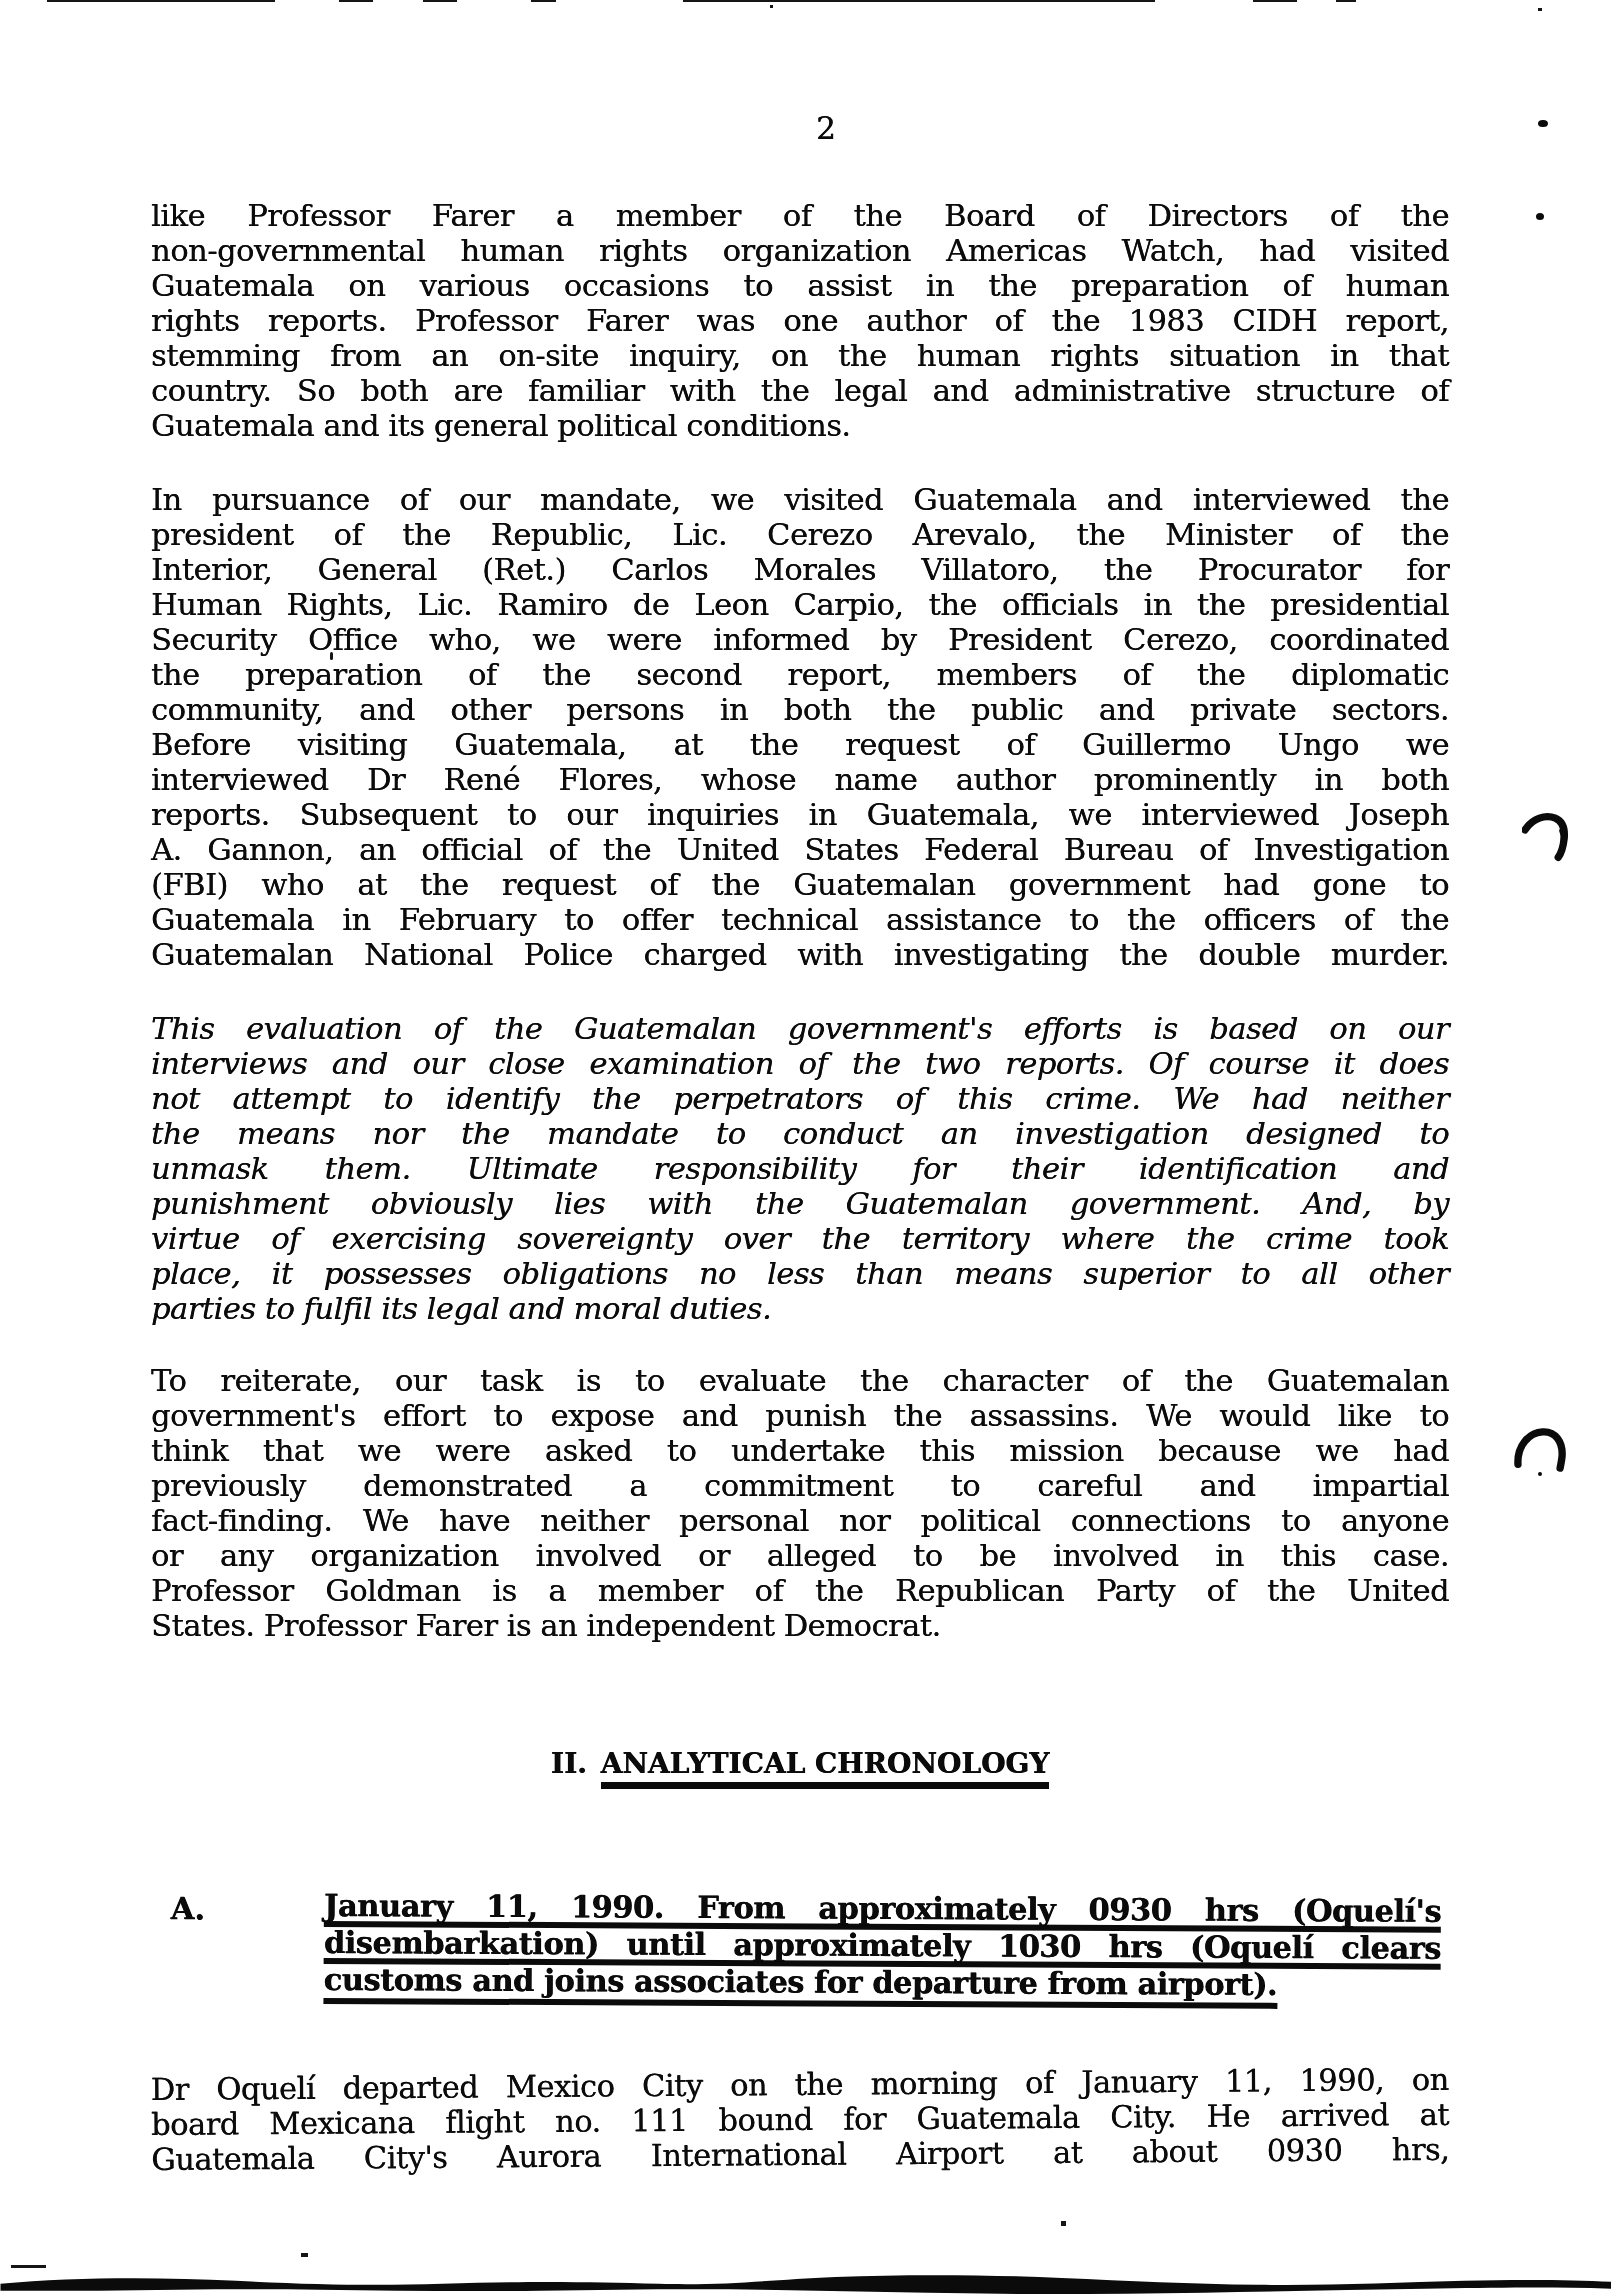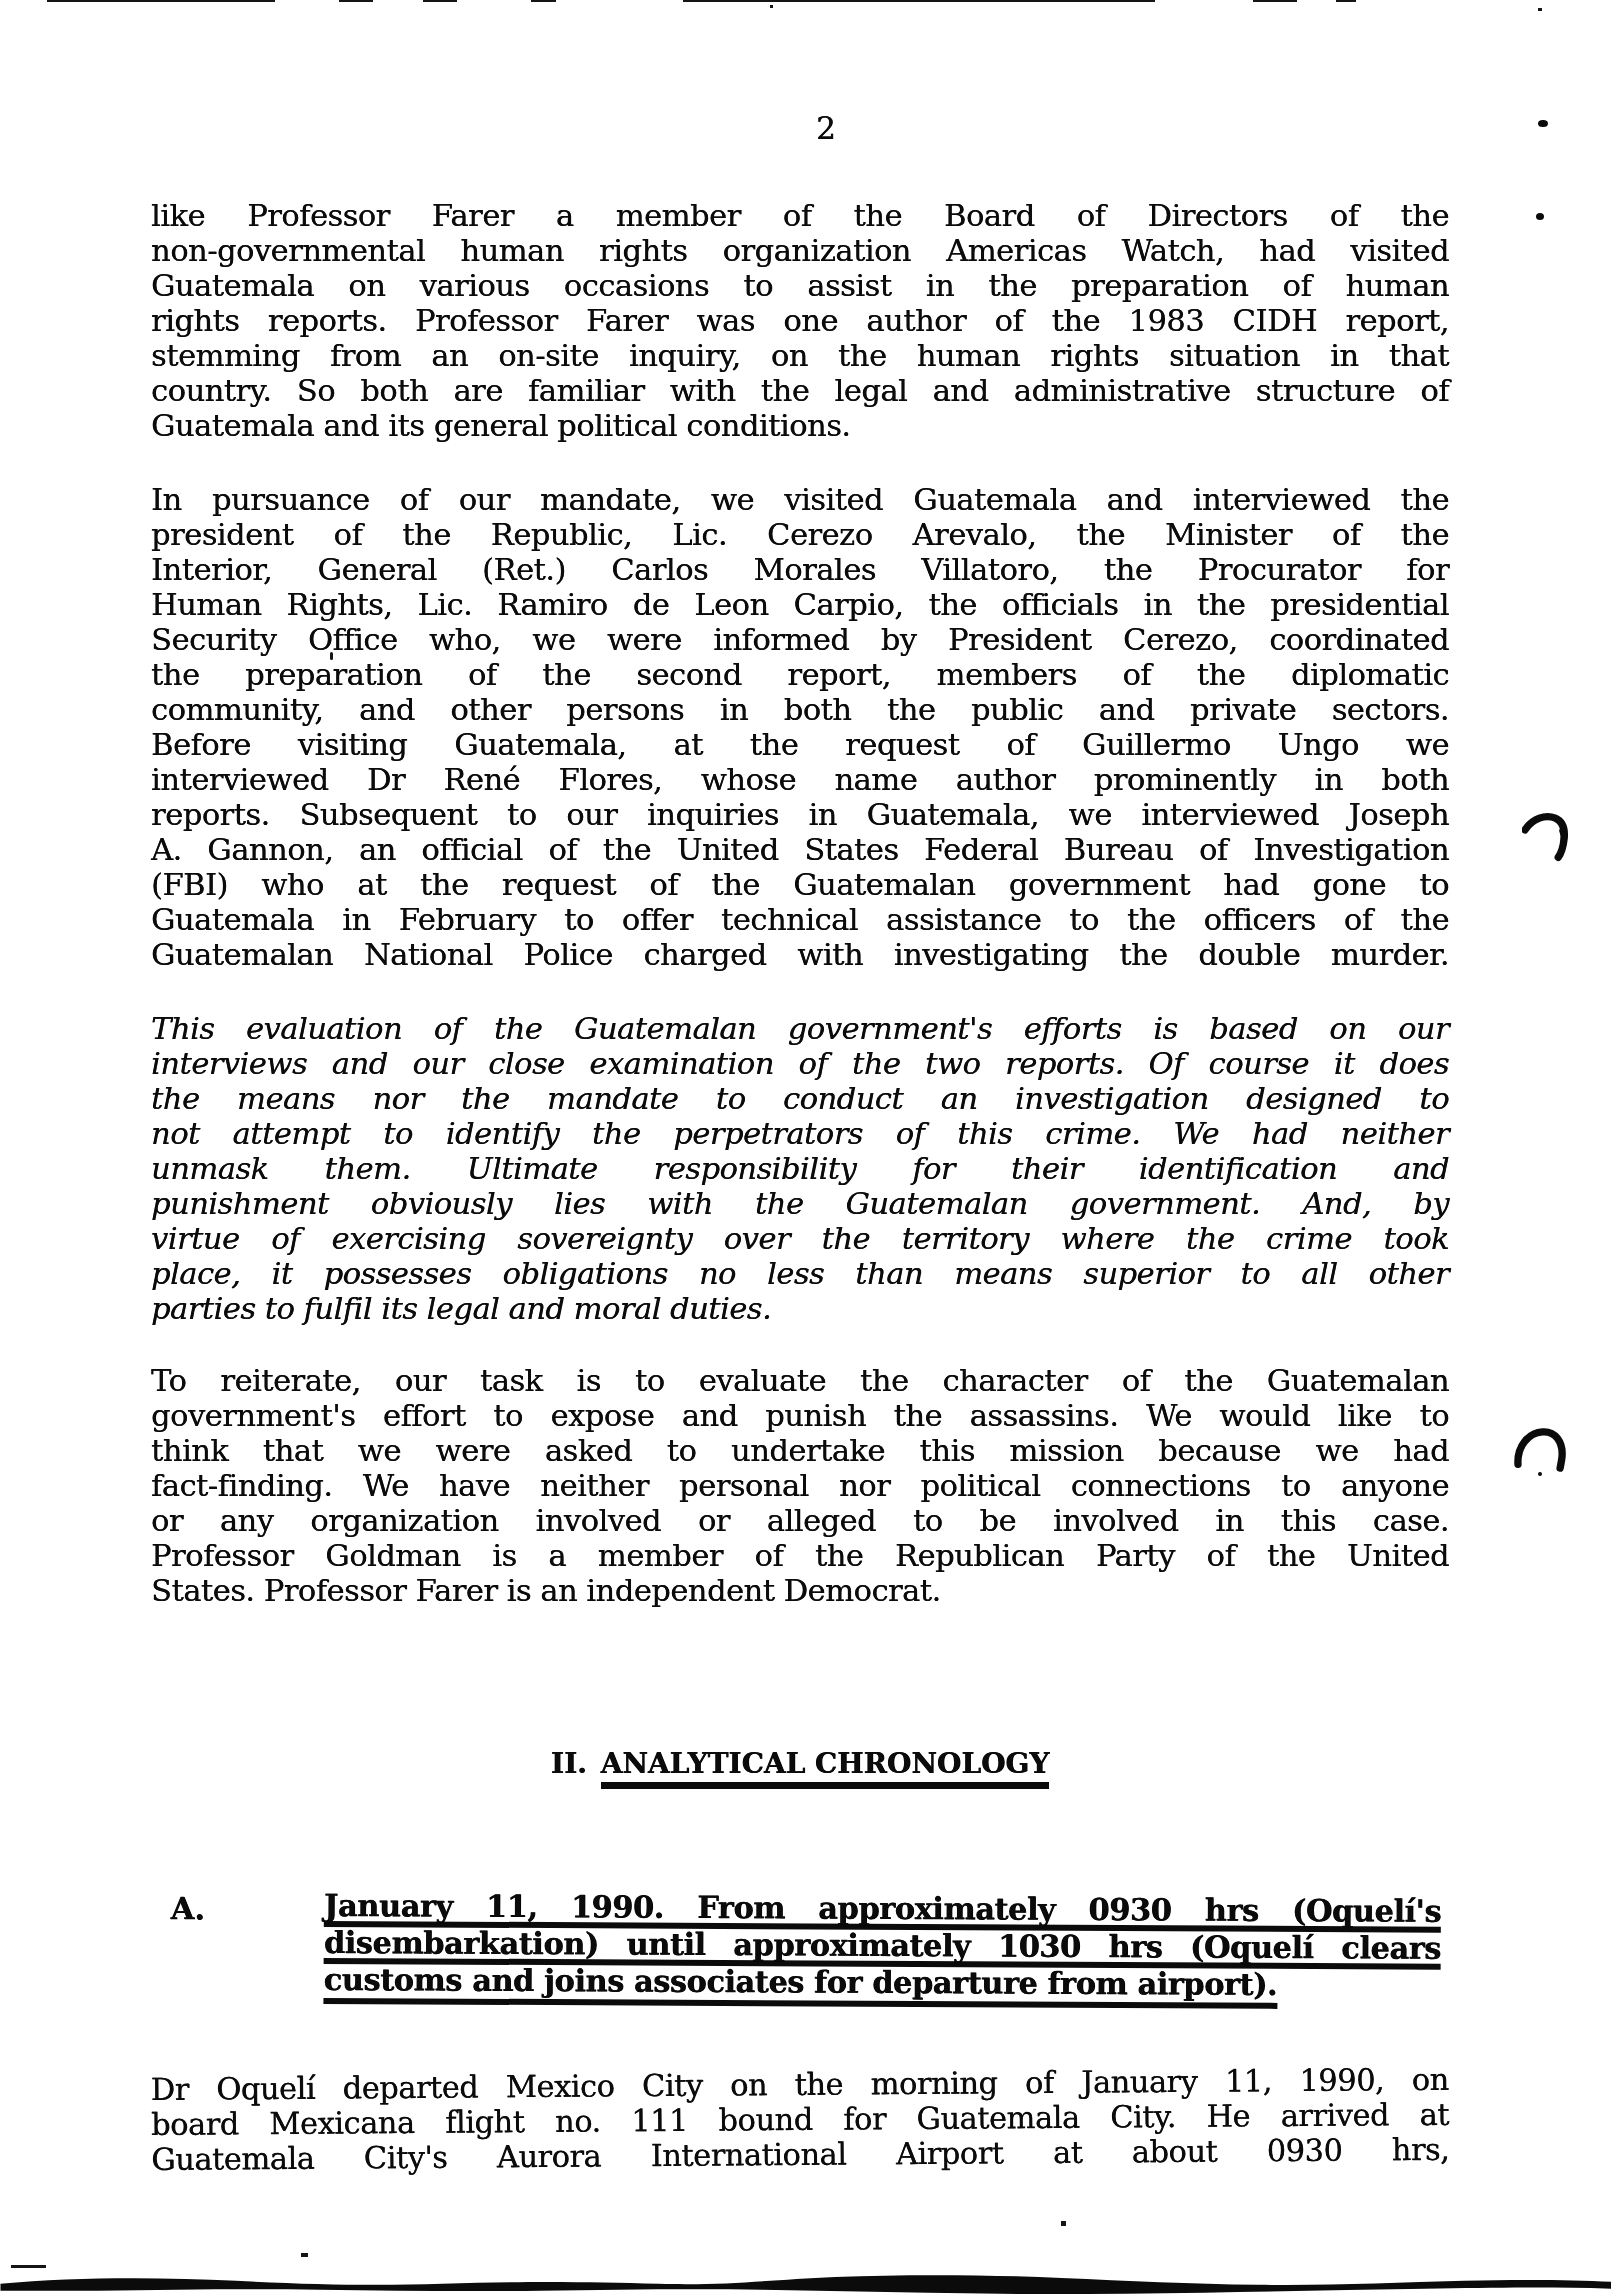--- a/index.html
+++ b/index.html
@@ -73,33 +73,34 @@
         <div class="tline">reports. Subsequent to our inquiries in Guatemala, we interviewed Joseph</div>
         <div class="tline">A. Gannon, an official of the United States Federal Bureau of Investigation</div>
         <div class="tline">(FBI) who at the request of the Guatemalan government had gone to</div>
         <div class="tline">Guatemala in February to offer technical assistance to the officers of the</div>
         <div class="tline">Guatemalan National Police charged with investigating the double murder.</div>
       </div>
 
     <div class="para p3">
         <div class="tline">This evaluation of the Guatemalan government's efforts is based on our</div>
         <div class="tline">interviews and our close examination of the two reports.  Of course it does</div>
+        <div class="tline">not attempt to identify the perpetrators of this crime.   We had neither</div>
         <div class="tline">the means nor the mandate to conduct an investigation designed to</div>
-        <div class="tline">not attempt to identify the perpetrators of this crime.   We had neither</div>
         <div class="tline">unmask them. Ultimate responsibility for their identification and</div>
         <div class="tline">punishment obviously lies with the Guatemalan government.  And, by</div>
         <div class="tline">virtue of exercising sovereignty over the territory where the crime took</div>
         <div class="tline">place, it possesses obligations no less than means superior to all other</div>
         <div class="tline left">parties to fulfil its legal and moral duties.</div>
       </div>
 
     <div class="para p4">
         <div class="tline">To reiterate, our task is to evaluate the character of the Guatemalan</div>
         <div class="tline">government's effort to expose and punish the assassins.  We would like to</div>
         <div class="tline">think that we were asked to undertake this mission because we had</div>
+        <div class="tline">previously demonstrated a commitment to careful and impartial</div>
         <div class="tline">fact-finding. We have neither personal nor political connections to anyone</div>
         <div class="tline">or any organization involved or alleged to be involved in this case.</div>
         <div class="tline">Professor Goldman is a member of the Republican Party of the United</div>
         <div class="tline left">States.  Professor Farer is an independent Democrat.</div>
       </div>
 
     <div class="chron-head">
       <span class="num">II.</span><span class="title">ANALYTICAL CHRONOLOGY</span>
     </div>
 

